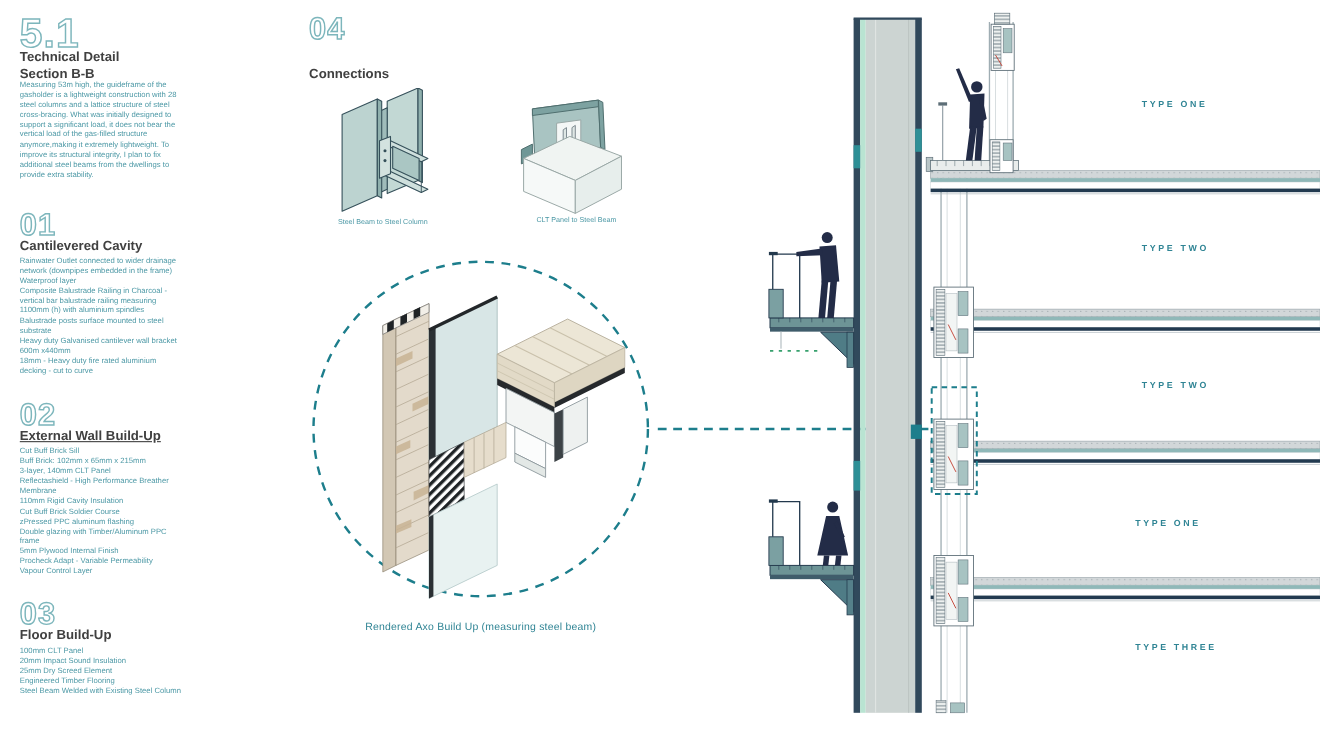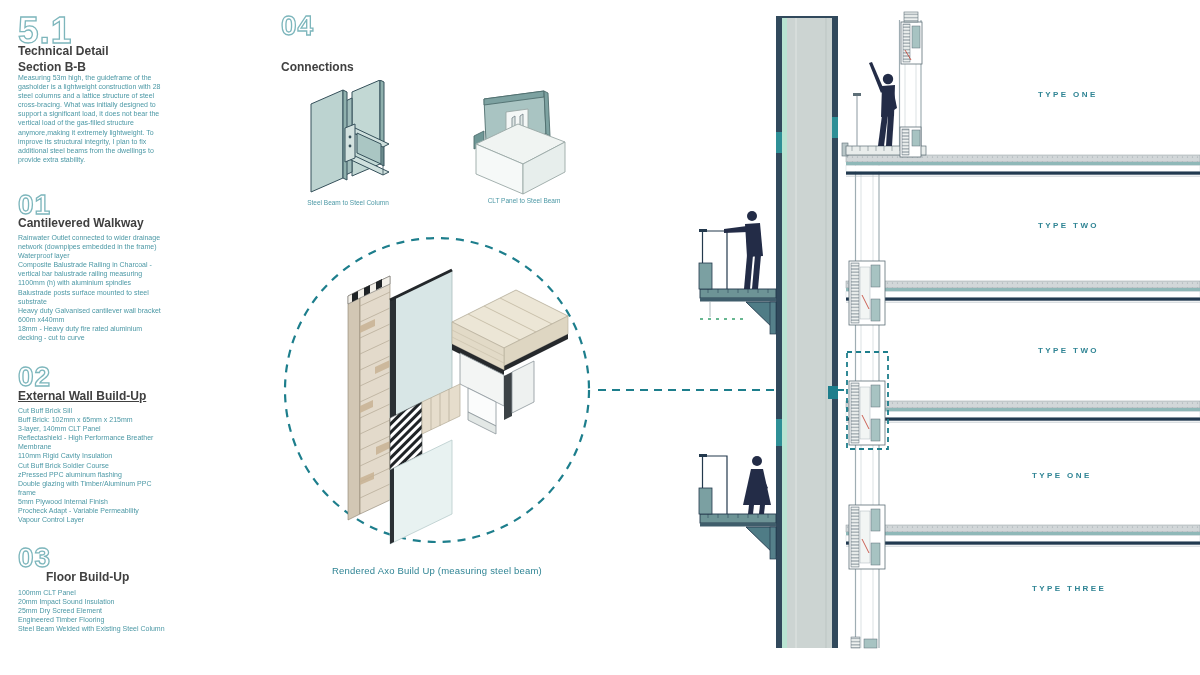--- a/index.html
+++ b/index.html
@@ -30,21 +30,21 @@
 <body>
 
 <div id="sheet">
 
   <div class="abs num num-big" style="left:18px; top:12px;">5.1</div>
   <div class="abs sec-title" style="left:18px; top:44px;">Technical Detail
 Section B-B</div>
   <div class="abs sec-body" style="left:18px; top:73px;">Measuring 53m high, the guideframe of the gasholder is a lightweight construction with 28 steel columns and a lattice structure of steel cross-bracing. What was initially designed to support a significant load, it does not bear the vertical load of the gas-filled structure anymore,making it extremely lightweight. To improve its structural integrity, I plan to fix additional steel beams from the dwellings to provide extra stability.</div>
 
   <div class="abs num num-med" style="left:18px; top:191px;">01</div>
-  <div class="abs sec-title" style="left:18px; top:216px;">Cantilevered Walkway</div>
+  <div class="abs sec-title" style="left:18px; top:216px;">Cantilevered Cavity</div>
   <div class="abs sec-body" style="left:18px; top:233px;">Rainwater Outlet connected to wider drainage network (downpipes embedded in the frame)
 Waterproof layer
 Composite Balustrade Railing in Charcoal - vertical bar balustrade railing measuring 1100mm (h) with aluminium spindles
 Balustrade posts surface mounted to steel substrate
 Heavy duty  Galvanised cantilever wall bracket 600m x440mm
 18mm - Heavy duty fire rated aluminium decking - cut to curve</div>
 
   <div class="abs num num-med" style="left:18px; top:363px;">02</div>
   <div class="abs sec-title" style="left:18px; top:389px;text-decoration:underline;">External Wall Build-Up</div>
   <div class="abs sec-body" style="left:18px; top:406px;">Cut Buff Brick Sill
@@ -53,21 +53,21 @@
 Reflectashield - High Performance Breather Membrane
 110mm Rigid Cavity Insulation
 Cut Buff Brick Soldier Course
 zPressed PPC aluminum flashing
 Double glazing with Timber/Aluminum PPC frame
 5mm Plywood Internal Finish
 Procheck Adapt - Variable Permeability
 Vapour Control Layer</div>
 
   <div class="abs num num-med" style="left:18px; top:544px;">03</div>
-  <div class="abs sec-title" style="left:18px; top:570px;margin-left:28px;">Floor Build-Up</div>
+  <div class="abs sec-title" style="left:18px; top:570px;">Floor Build-Up</div>
   <div class="abs sec-body" style="left:18px; top:588px;">100mm CLT Panel
 20mm Impact Sound Insulation
 25mm Dry Screed Element
 Engineered Timber Flooring
 Steel Beam Welded with Existing Steel Column</div>
 
   <div class="abs num num-med" style="left:281px; top:12px;">04</div>
   <div class="abs sec-title" style="left:281px; top:60px; font-size:12px;">Connections</div>
 
   <svg class="abs" style="left:297px; top:80px;" width="100" height="115" viewBox="0 0 100 115">

